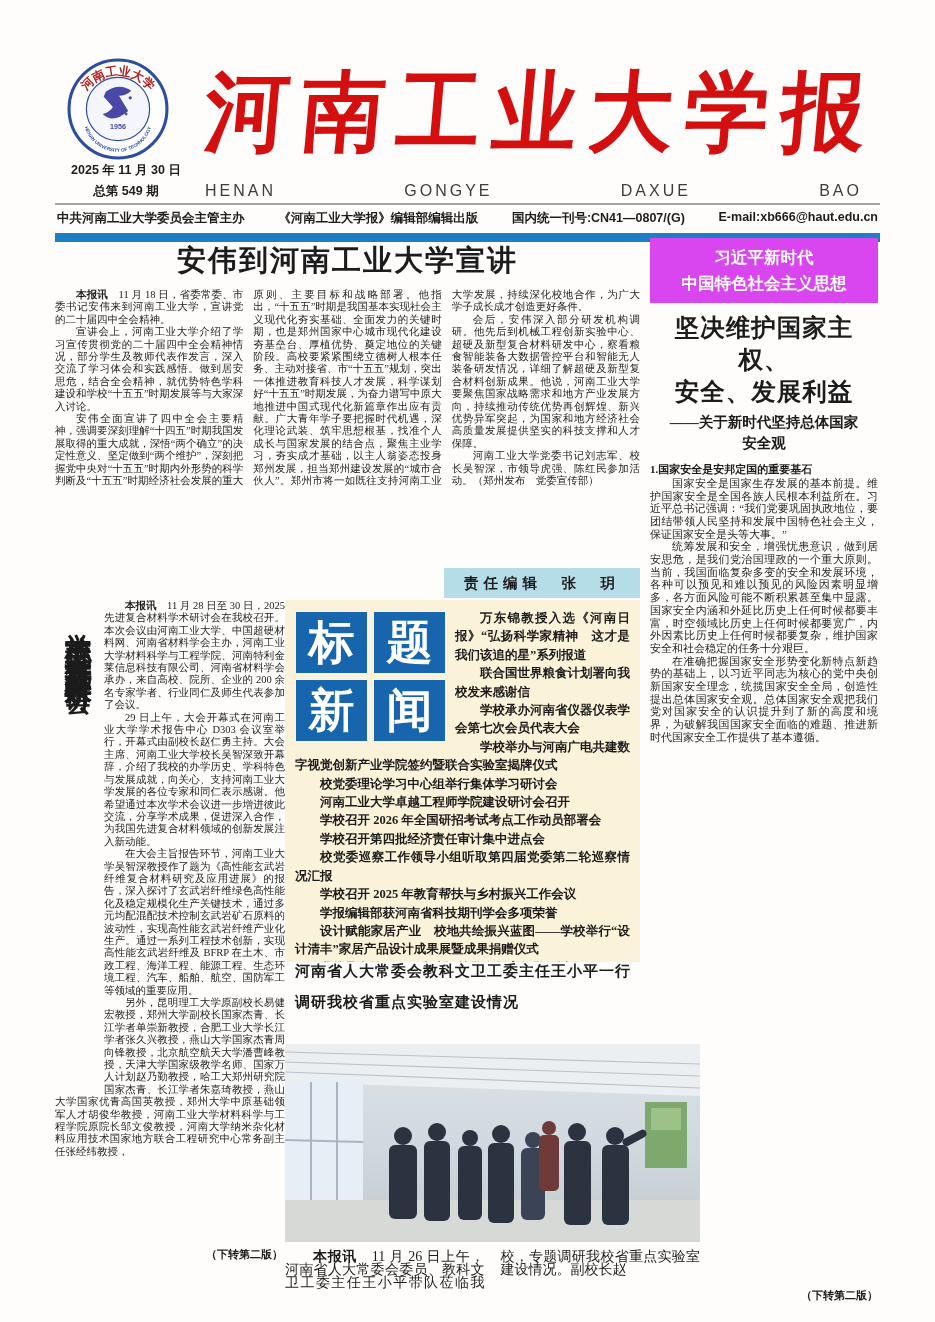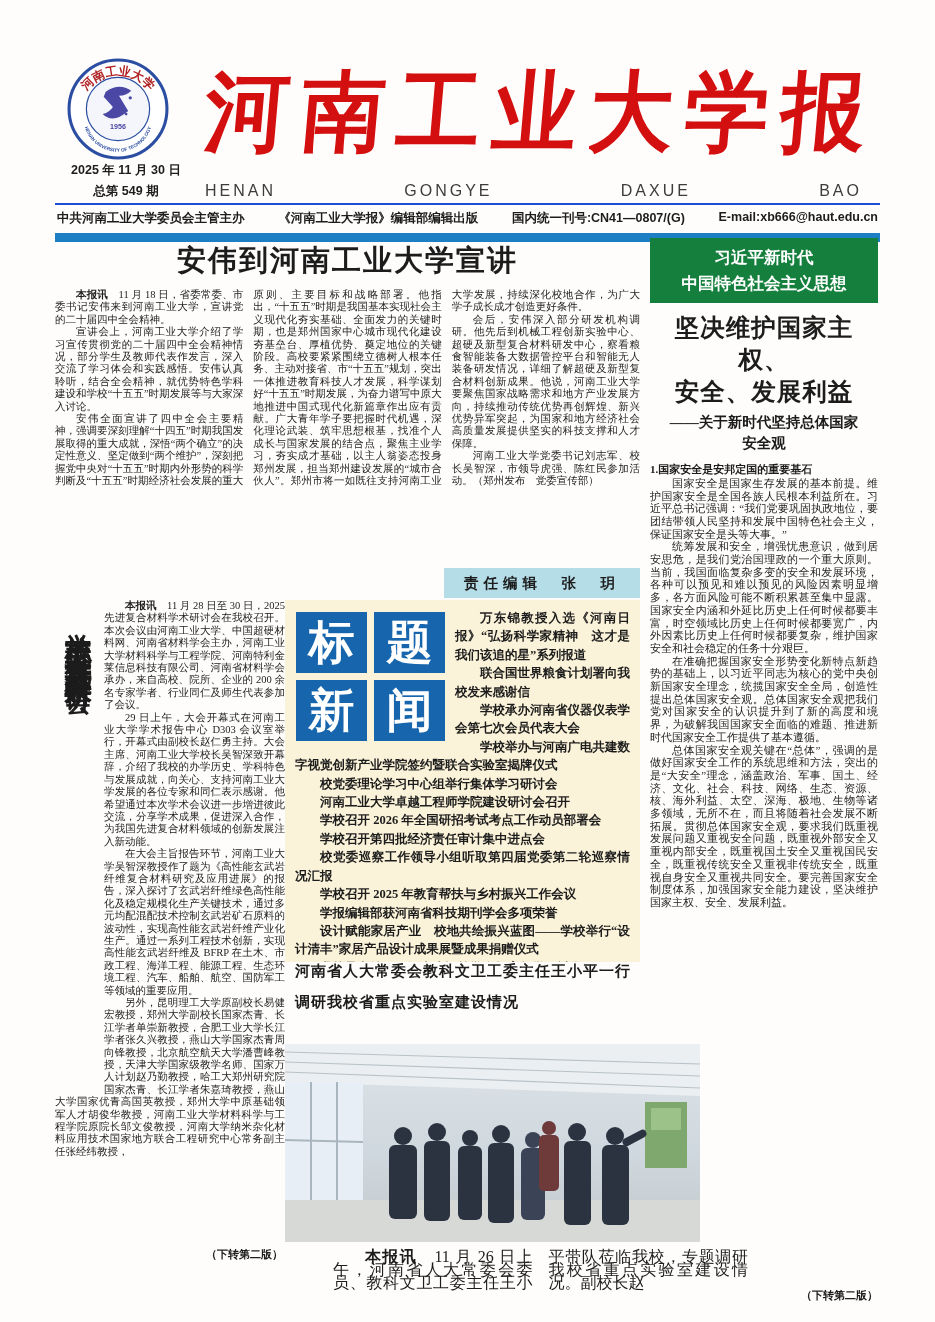--- a/index.html
+++ b/index.html
@@ -10,42 +10,42 @@
   .masthead{position:absolute;left:55px;top:56px;width:825px;}
   .mast-top{position:relative;height:144px;}
   .logo{position:absolute;left:12px;top:2px;width:102px;height:102px;}
   .paper-title{margin-left:148px;text-align:center;font-size:84px;line-height:112px;
                font-weight:900;color:#d40f0f;letter-spacing:12px;
                transform:skewX(-5deg) scaleY(1.04);font-family:"DejaVu Serif",serif;white-space:nowrap;}
   .mast-date{position:absolute;left:6px;top:104px;width:130px;text-align:center;
              font-family:"Liberation Sans",sans-serif;font-weight:bold;font-size:12.5px;line-height:1.65;}
   .pinyin-row{position:absolute;left:150px;right:18px;bottom:0;display:flex;justify-content:space-between;
               font-family:"Liberation Sans",sans-serif;font-size:16px;letter-spacing:3px;color:#3c3c3c;}
-  .pub-row{border-top:2px solid #1d4ed8;margin-top:3px;padding:5px 2px 5px;display:flex;
+  .pub-row{border-top:2px solid #a3a3a3;margin-top:3px;padding:5px 2px 5px;display:flex;
            justify-content:space-between;font-family:"Liberation Sans",sans-serif;
            font-weight:bold;font-size:12.5px;}
   .blue-bar{height:9px;background:#1d7fc3;margin-top:1px;}
 
   
   p.para{margin:0;text-indent:2em;}
   .dateline{font-weight:bold;}
   .body-text{font-size:10.5px;line-height:12.4px;text-align:justify;}
 
   
   .lead{position:absolute;left:55px;top:242px;width:585px;height:356px;}
   .lead-head{text-align:center;font-family:Liberation Serif, serif;font-weight:900;
              font-size:29px;line-height:36px;letter-spacing:2px;}
   .lead-cols{margin-top:11px;height:248px;column-count:3;column-gap:10px;overflow:hidden;}
   .credit{position:absolute;right:0;bottom:0;width:196px;height:30px;background:#b5dde8;
           display:flex;align-items:center;justify-content:center;font-weight:bold;
           font-size:14.5px;letter-spacing:5px;}
 
   
   .theory{position:absolute;left:650px;top:238px;width:228px;}
-  .banner{background:#15803d;color:#fff;text-align:center;font-weight:bold;
+  .banner{background:#d946ef;color:#fff;text-align:center;font-weight:bold;
           font-size:16.5px;line-height:1.6;padding:6px 0;font-family:"Liberation Sans",sans-serif;}
   .theory-head{margin-top:9px;text-align:center;font-weight:900;font-size:24.5px;
                line-height:1.32;font-family:"DejaVu Serif",serif;letter-spacing:1px;}
   .theory-sub{margin-top:3px;text-align:center;font-weight:bold;font-size:14.5px;line-height:1.45;}
   .theory-section{margin-top:8px;font-weight:bold;font-size:11px;}
   .theory-body{font-size:11px;line-height:12.7px;text-align:justify;height:498px;overflow:hidden;}
 
   
   .symp{position:absolute;left:55px;top:600px;width:230px;height:664px;}
   .symp-text{height:636px;overflow:hidden;}
@@ -66,21 +66,21 @@
                 font-weight:bold;text-align:justify;}
 
   
   .lab-head{position:absolute;left:295px;top:956px;width:585px;text-align:left;
             font-weight:900;font-size:15px;line-height:31px;font-family:"DejaVu Serif",serif;letter-spacing:1px;}
   .photo{position:absolute;left:285px;top:1044px;width:415px;height:198px;}
   .photo svg{display:block;}
   .lab-right{position:absolute;left:706px;top:1020px;width:172px;height:266px;overflow:hidden;}
   .lab-right .para:first-child{text-indent:0;}
   .lab-caption{position:absolute;left:285px;top:1250px;width:415px;column-count:2;
-               column-gap:16px;font-size:16px;line-height:13.2px;text-align:justify;margin-left:48px;}
+               column-gap:16px;font-size:14px;line-height:13.2px;text-align:justify;}
   .lab-cont{position:absolute;left:706px;top:1288px;width:172px;text-align:right;
             font-weight:bold;font-size:11px;}
 </style>
 </head>
 <body>
 
 <div class="page">
 
   <div class="masthead">
     <div class="mast-top">
@@ -125,21 +125,21 @@
     <div class="blue-bar"></div>
   </div>
 
   <div class="lead">
     <div class="lead-head">
       <div>安伟到河南工业大学宣讲</div>
     </div>
     <div class="lead-cols body-text">
       <p class="para"><b class="dateline">本报讯</b><span>　11 月 18 日，省委常委、市委书记安伟来到河南工业大学，宣讲党的二十届四中全会精神。</span></p>
       <div>
-          <p class="para">宣讲会上，河南工业大学介绍了学习宣传贯彻党的二十届四中全会精神情况，部分学生及教师代表作发言，深入交流了学习体会和实践感悟。安伟认真聆听，结合全会精神，就优势特色学科建设和学校“十五五”时期发展等与大家深入讨论。</p>
+          <p class="para">宣讲会上，河南工业大学介绍了学习宣传贯彻党的二十届四中全会精神情况，部分学生及教师代表作发言，深入交流了学习体会和实践感悟。做到居安思危，结合全会精神，就优势特色学科建设和学校“十五五”时期发展等与大家深入讨论。</p>
           <p class="para">安伟全面宣讲了四中全会主要精神，强调要深刻理解“十四五”时期我国发展取得的重大成就，深悟“两个确立”的决定性意义、坚定做到“两个维护”，深刻把握党中央对“十五五”时期内外形势的科学判断及“十五五”时期经济社会发展的重大原则、主要目标和战略部署。他指出，“十五五”时期是我国基本实现社会主义现代化夯实基础、全面发力的关键时期，也是郑州国家中心城市现代化建设夯基垒台、厚植优势、奠定地位的关键阶段。高校要紧紧围绕立德树人根本任务、主动对接省、市“十五五”规划，突出一体推进教育科技人才发展，科学谋划好“十五五”时期发展，为奋力谱写中原大地推进中国式现代化新篇章作出应有贡献。广大青年学子要把握时代机遇，深化理论武装、筑牢思想根基，找准个人成长与国家发展的结合点，聚焦主业学习，夯实成才基础，以主人翁姿态投身郑州发展，担当郑州建设发展的“城市合伙人”。郑州市将一如既往支持河南工业大学发展，持续深化校地合作，为广大学子成长成才创造更好条件。</p>
           <p class="para">会后，安伟深入部分研发机构调研。他先后到机械工程创新实验中心、超硬及新型复合材料研发中心，察看粮食智能装备大数据管控平台和智能无人装备研发情况，详细了解超硬及新型复合材料创新成果。他说，河南工业大学要聚焦国家战略需求和地方产业发展方向，持续推动传统优势再创辉煌、新兴优势异军突起，为国家和地方经济社会高质量发展提供坚实的科技支撑和人才保障。</p>
           <p class="para">河南工业大学党委书记刘志军、校长吴智深，市领导虎强、陈红民参加活动。（郑州发布　党委宣传部）</p>
         </div>
     </div>
     <div class="credit">责任编辑　张　玥</div>
   </div>
 
   <div class="theory">
     <div class="banner">
@@ -152,21 +152,20 @@
     </div>
     <div class="theory-sub">
       <div>——关于新时代坚持总体国家</div>
       <div>安全观</div>
     </div>
     <div class="theory-section">1.国家安全是安邦定国的重要基石</div>
     <div class="theory-body">
         <p class="para">国家安全是国家生存发展的基本前提。维护国家安全是全国各族人民根本利益所在。习近平总书记强调：“我们党要巩固执政地位，要团结带领人民坚持和发展中国特色社会主义，保证国家安全是头等大事。”</p>
         <p class="para">统筹发展和安全，增强忧患意识，做到居安思危，是我们党治国理政的一个重大原则。当前，我国面临复杂多变的安全和发展环境，各种可以预见和难以预见的风险因素明显增多，各方面风险可能不断积累甚至集中显露。国家安全内涵和外延比历史上任何时候都要丰富，时空领域比历史上任何时候都要宽广，内外因素比历史上任何时候都要复杂，维护国家安全和社会稳定的任务十分艰巨。</p>
         <p class="para">在准确把握国家安全形势变化新特点新趋势的基础上，以习近平同志为核心的党中央创新国家安全理念，统揽国家安全全局，创造性提出总体国家安全观。总体国家安全观把我们党对国家安全的认识提升到了新的高度和境界，为破解我国国家安全面临的难题、推进新时代国家安全工作提供了基本遵循。</p>
-        <p class="para">总体国家安全观关键在“总体”，强调的是做好国家安全工作的系统思维和方法，突出的是“大安全”理念，涵盖政治、军事、国土、经济、文化、社会、科技、网络、生态、资源、核、海外利益、太空、深海、极地、生物等诸多领域，无所不在，而且将随着社会发展不断拓展。贯彻总体国家安全观，要求我们既重视发展问题又重视安全问题，既重视外部安全又重视内部安全，既重视国土安全又重视国民安全，既重视传统安全又重视非传统安全，既重视自身安全又重视共同安全。要完善国家安全制度体系，加强国家安全能力建设，坚决维护国家主权、安全、发展利益。</p>
       </div>
   </div>
 
   <div class="symp">
     <div class="symp-text body-text">
       <div class="vert-head">学校主办二〇二五先进复合材料学术研讨会</div>
       <p class="para"><b class="dateline">本报讯</b><span>　11 月 28 日至 30 日，2025 先进复合材料学术研讨会在我校召开。本次会议由河南工业大学、中国超硬材料网、河南省材料学会主办，河南工业大学材料科学与工程学院、河南特利金莱信息科技有限公司、河南省材料学会承办，来自高校、院所、企业的 200 余名专家学者、行业同仁及师生代表参加了会议。</span></p>
       <div>
           <p class="para">29 日上午，大会开幕式在河南工业大学学术报告中心 D303 会议室举行，开幕式由副校长赵仁勇主持。大会主席、河南工业大学校长吴智深致开幕辞，介绍了我校的办学历史、学科特色与发展成就，向关心、支持河南工业大学发展的各位专家和同仁表示感谢。他希望通过本次学术会议进一步增进彼此交流，分享学术成果，促进深入合作，为我国先进复合材料领域的创新发展注入新动能。</p>
           <p class="para">在大会主旨报告环节，河南工业大学吴智深教授作了题为《高性能玄武岩纤维复合材料研究及应用进展》的报告，深入探讨了玄武岩纤维绿色高性能化及稳定规模化生产关键技术，通过多元均配混配技术控制玄武岩矿石原料的波动性，实现高性能玄武岩纤维产业化生产。通过一系列工程技术创新，实现高性能玄武岩纤维及 BFRP 在土木、市政工程、海洋工程、能源工程、生态环境工程、汽车、船舶、航空、国防军工等领域的重要应用。</p>

